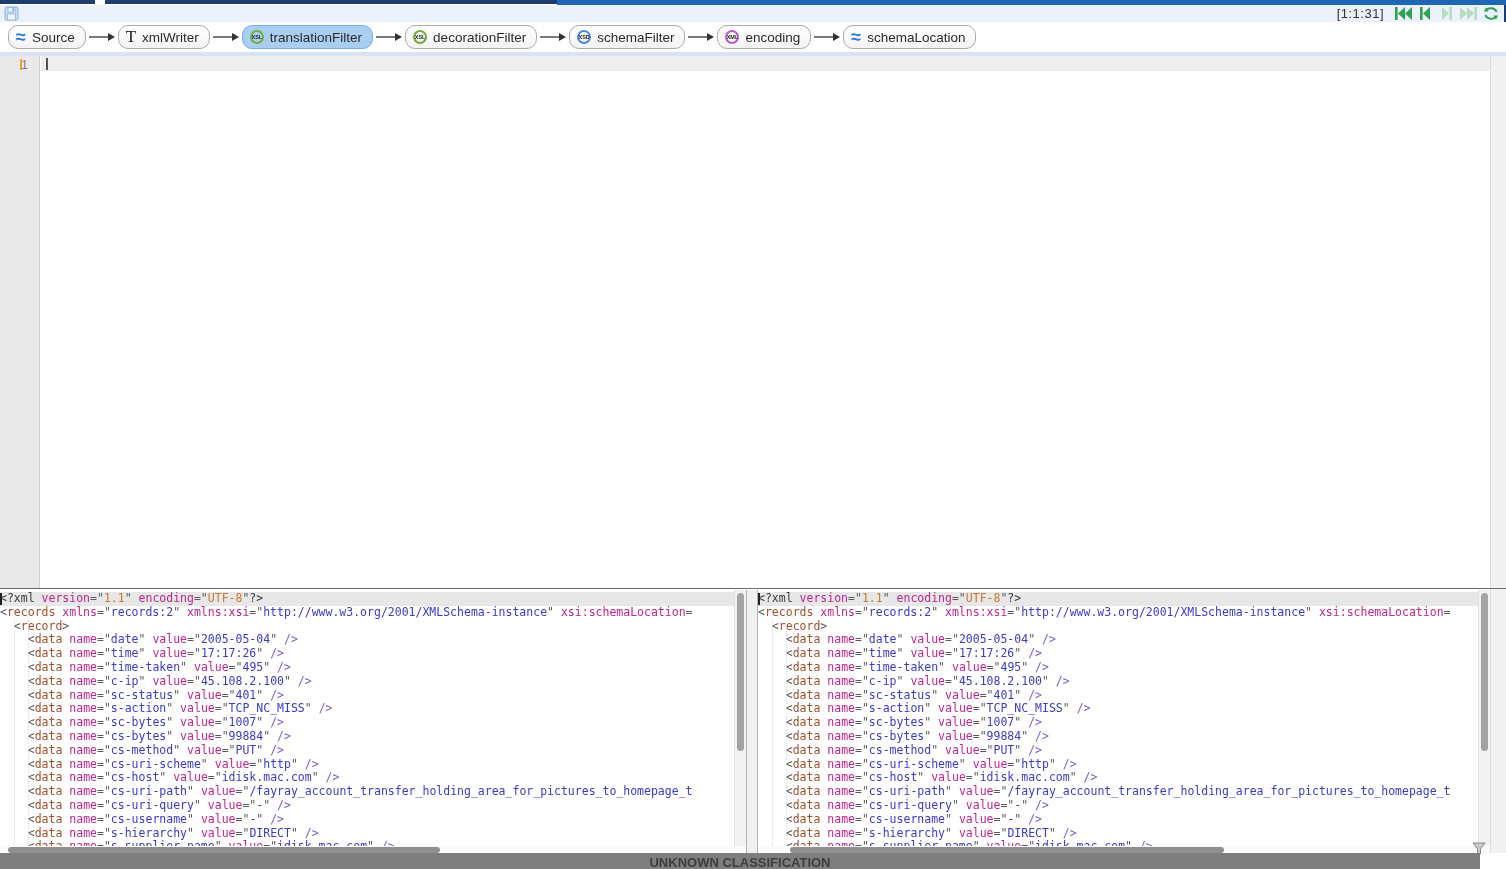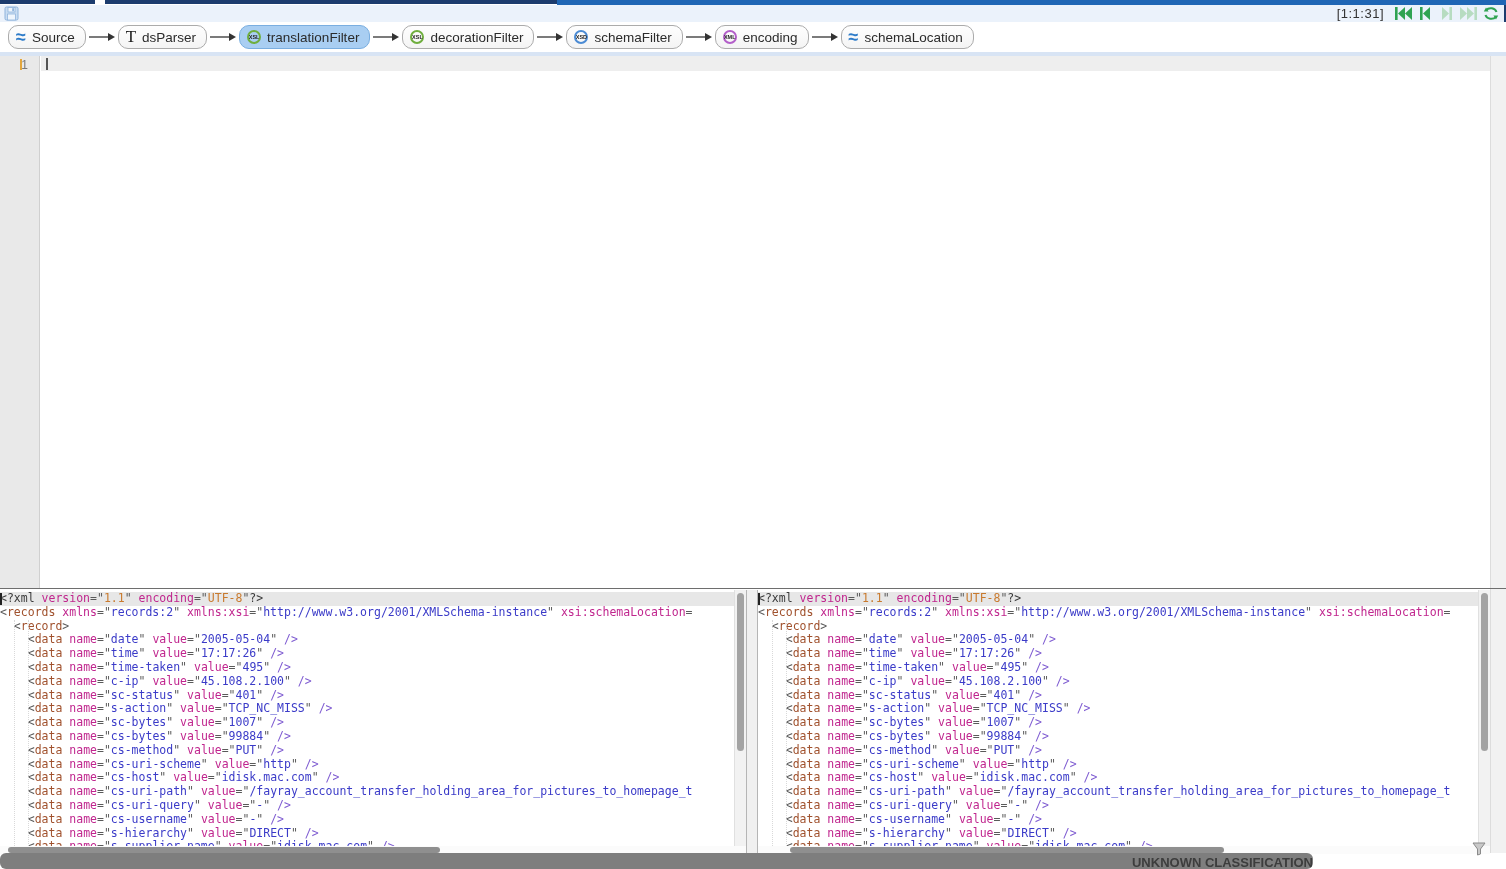--- a/index.html
+++ b/index.html
@@ -67,22 +67,22 @@
   .tk-pi{color:#3a3a3a;margin-top:8px;}
   .tk-sc{color:#7e5bd1;}
   .vscroll{position:absolute;right:0;top:0;bottom:8px;width:12px;background:#f2f2f2;border-left:1px solid #e0e0e0;box-sizing:border-box;}
   .vthumb{position:absolute;left:2px;top:3px;width:7px;height:158px;background:#a3a3a3;border-radius:4px;}
   .hscroll{position:absolute;left:0;right:0;bottom:0;height:8px;background:#fbfbfb;}
   .hthumb{position:absolute;top:1px;height:6px;background:#8f8f8f;border-radius:3px;}
   #panel-divider{position:absolute;left:746px;top:1px;width:12px;height:264px;background:#f0f0f0;
     border-left:1px solid #b5b5b5;border-right:1px solid #b5b5b5;box-sizing:border-box;cursor:col-resize;}
   #funnel-btn{position:absolute;left:1471px;top:842px;width:16px;height:14px;cursor:pointer;}
   
-  #bottom-bar{position:absolute;left:0;top:853px;width:1313px;height:16px;background:#7e7e7e;
-    overflow:hidden;text-align:right;border-radius:6px;}
+  #bottom-bar{position:absolute;left:0;top:853px;width:1480px;height:16px;background:#7e7e7e;
+    overflow:hidden;text-align:center;}
   #bottom-bar span{font-size:13px;font-weight:bold;color:#3d3d3d;line-height:20px;display:inline-block;}
 </style>
 </head>
 <body>
 
 <div id="tab-strip">
   <div class="tab-seg" id="tab-seg-1"></div>
   <div class="tab-seg" id="tab-seg-2"></div>
   <div class="tab-seg" id="tab-seg-3"></div>
 </div>
@@ -141,21 +141,21 @@
       <span>Source</span>
     </div>
     <span class="stage-arrow">
       <svg width="26" height="12" viewBox="0 0 26 12">
         <line x1="0" y1="6" x2="19" y2="6" stroke="#333" stroke-width="1.3"></line>
         <polygon points="19,2 26,6 19,10" fill="#333"></polygon>
       </svg>
     </span>
     <div class="stage">
       <span class="icon-T">T</span>
-      <span>dsParser</span>
+      <span>xmlWriter</span>
     </div>
     <span class="stage-arrow">
       <svg width="26" height="12" viewBox="0 0 26 12">
         <line x1="0" y1="6" x2="19" y2="6" stroke="#333" stroke-width="1.3"></line>
         <polygon points="19,2 26,6 19,10" fill="#333"></polygon>
       </svg>
     </span>
     <div class="stage selected">
       <span class="badge xsl">XSL</span>
       <span>translationFilter</span>

